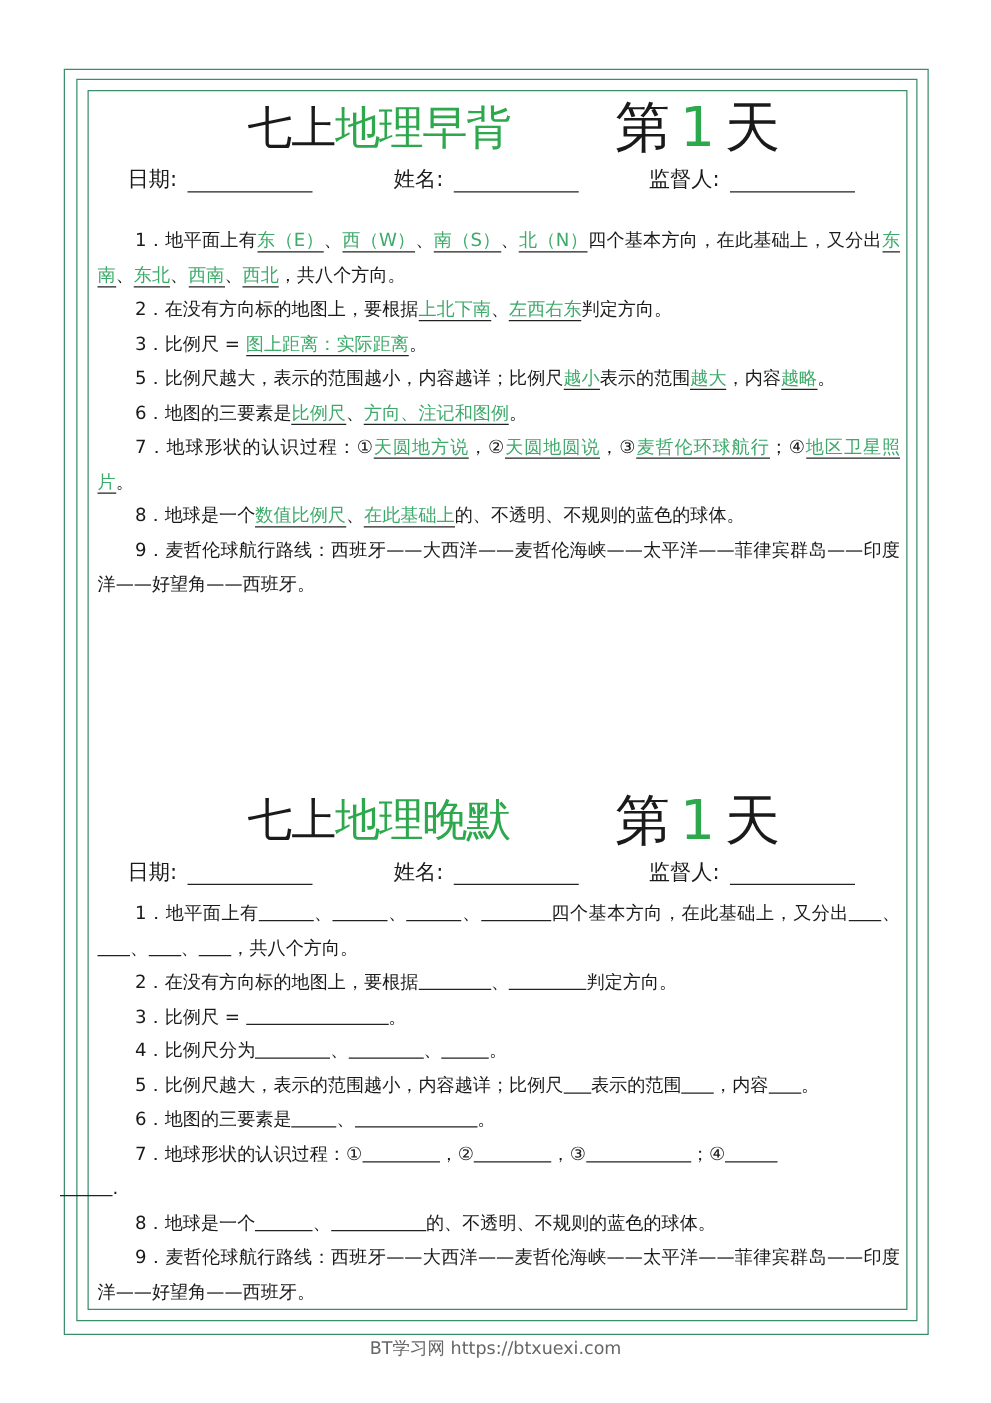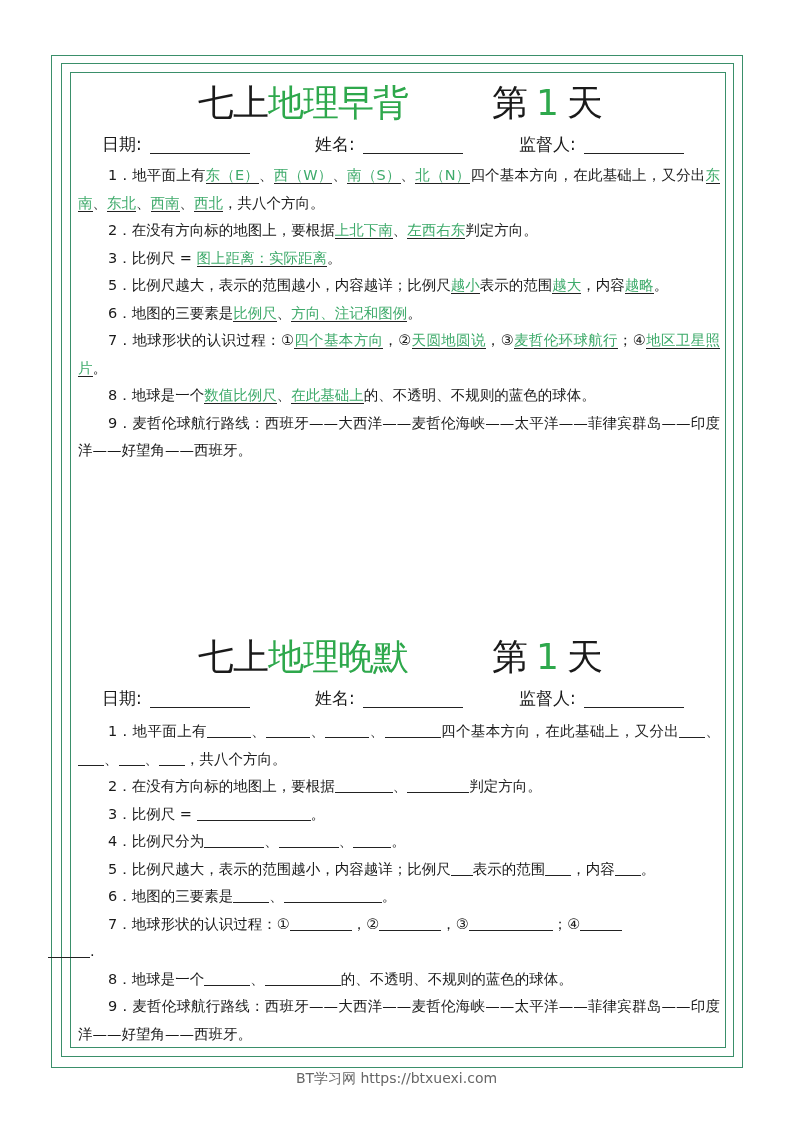--- a/index.html
+++ b/index.html
@@ -10,35 +10,35 @@
     .frame.outer  { left: 51px; top: 55px; width: 692px; height: 1013px; }
     .frame.middle { left: 61px; top: 63px; width: 673px; height: 994px; }
     .frame.inner  { left: 70px; top: 72px; width: 656px; height: 976px; }
 
     .section { position: absolute; left: 78px; width: 642px; }
     .section.morning { top: 78px; }
     .section.evening { top: 632px; }
 
     .title-row { position: relative; height: 54px; }
     .title-main { position: absolute; left: 120px; top: 2px; font-size: 36px; letter-spacing: -1px; line-height: 46px; white-space: nowrap; }
-    .title-day  { position: absolute; left: 414px; top: 2px; font-size: 36px; line-height: 46px; white-space: nowrap; }
+    .title-day  { position: absolute; left: 414px; top: 2px; font-size: 44px; line-height: 46px; white-space: nowrap; }
     .green-title { color: #2ea84c; text-align: right; }
     .day-num { color: #2ea84c; padding: 0 8px; }
 
     .info-row { position: relative; height: 30px; font-size: 17px; }
     .info-field { position: absolute; top: 0; display: flex; align-items: center; white-space: nowrap; }
     .info-field .label { line-height: 24px; }
     .info-field .blank { display: inline-block; width: 100px; border-bottom: 1px solid #222; height: 20px; margin-left: 8px; }
     .info-field.date { left: 24px; }
     .info-field.name { left: 237px; }
     .info-field.supervisor { left: 441px; }
 
     .items { font-size: 14.5px; line-height: 27.5px; }
     .items .item { text-indent: 30px; text-align: justify; }
-    .morning .items { }
+    .morning .items { margin-top: 18px; }
     .evening .items { margin-top: 2px; }
 
     .ans { color: #3daa6a; border-bottom: 1px solid #222; }
     .blank-inline { display: inline-block; border-bottom: 1px solid #222; height: 16px; vertical-align: -2px; }
 
     .footer { position: absolute; left: 0; width: 793px; top: 1070px; text-align: center; font-size: 14px; color: #666; }
   </style>
 </head>
 <body>
 
@@ -69,21 +69,21 @@
         <span class="blank"></span>
       </div>
   </div>
 
   <div class="items">
     <p class="item"><span>1．</span><span>地平面上有</span><span class="ans">东（E）</span><span>、</span><span class="ans">西（W）</span><span>、</span><span class="ans">南（S）</span><span>、</span><span class="ans">北（N）</span><span>四个基本方向，在此基础上，又分出</span><span class="ans">东南</span><span>、</span><span class="ans">东北</span><span>、</span><span class="ans">西南</span><span>、</span><span class="ans">西北</span><span>，共八个方向。</span></p>
     <p class="item"><span>2．</span><span>在没有方向标的地图上，要根据</span><span class="ans">上北下南</span><span>、</span><span class="ans">左西右东</span><span>判定方向。</span></p>
     <p class="item"><span>3．</span><span>比例尺 = </span><span class="ans">图上距离：实际距离</span><span>。</span></p>
     <p class="item"><span>5．</span><span>比例尺越大，表示的范围越小，内容越详；比例尺</span><span class="ans">越小</span><span>表示的范围</span><span class="ans">越大</span><span>，内容</span><span class="ans">越略</span><span>。</span></p>
     <p class="item"><span>6．</span><span>地图的三要素是</span><span class="ans">比例尺</span><span>、</span><span class="ans">方向、注记和图例</span><span>。</span></p>
-    <p class="item"><span>7．</span><span>地球形状的认识过程：①</span><span class="ans">四个基本方向</span><span>，②</span><span class="ans">天圆地圆说</span><span>，③</span><span class="ans">麦哲伦环球航行</span><span>；④</span><span class="ans">地区卫星照片</span><span>。</span></p>
+    <p class="item"><span>7．</span><span>地球形状的认识过程：①</span><span class="ans">天圆地方说</span><span>，②</span><span class="ans">天圆地圆说</span><span>，③</span><span class="ans">麦哲伦环球航行</span><span>；④</span><span class="ans">地区卫星照片</span><span>。</span></p>
     <p class="item"><span>8．</span><span>地球是一个</span><span class="ans">数值比例尺</span><span>、</span><span class="ans">在此基础上</span><span>的、不透明、不规则的蓝色的球体。</span></p>
     <p class="item"><span>9．</span><span>麦哲伦球航行路线：西班牙——大西洋——麦哲伦海峡——太平洋——菲律宾群岛——印度洋——好望角——西班牙。</span></p>
   </div>
 </div>
 
 <div class="section evening">
   <div class="title-row">
     <div class="title-main">
       <span>七上</span><span class="green-title">地理晚默</span>
     </div>

